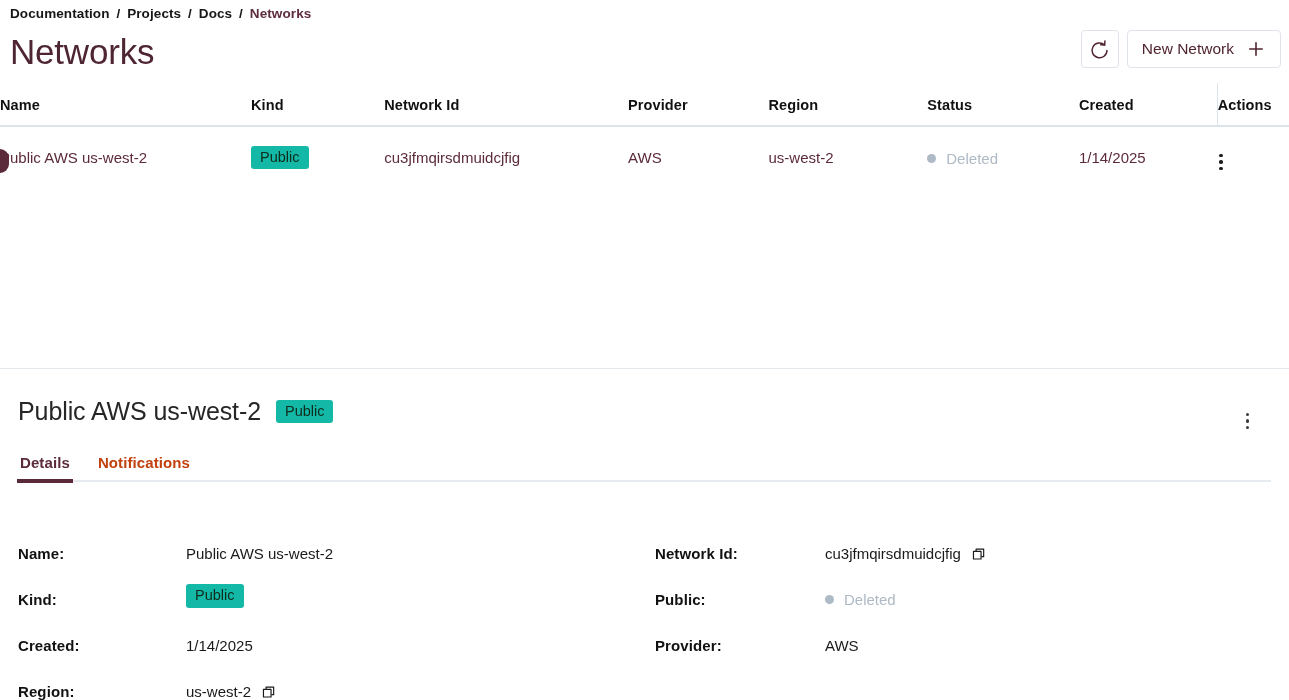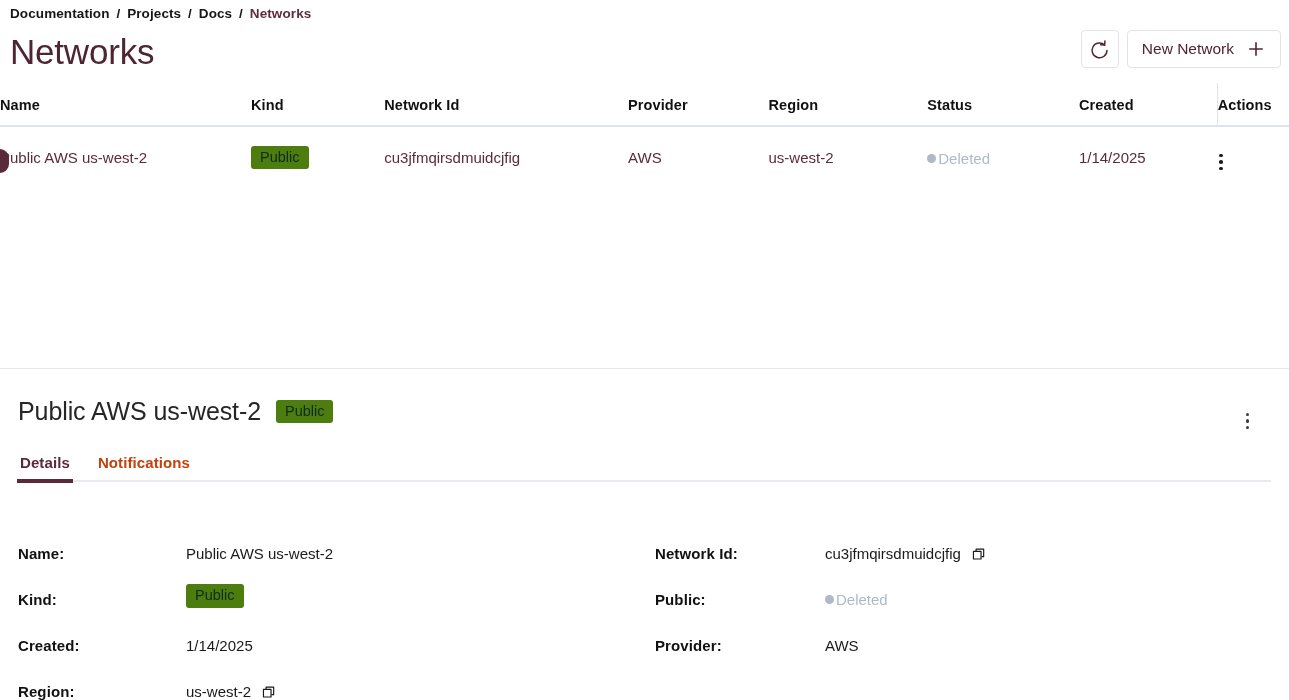--- a/index.html
+++ b/index.html
@@ -105,32 +105,32 @@
     position: absolute;
     left: 0;
     width: 9px;
     height: 24px;
     background: #5b2a3a;
     border-radius: 0 14px 14px 0;
   }
 
   .badge {
     display: inline-block;
-    background: #4d7c0f;
+    background: #14b8a6;
     color: #0f2c1c;
     font-size: 14.5px;
     padding: 3px 9px 4px 9px;
     border-radius: 3px;
     line-height: 1.15;
   }
 
   .status {
     display: inline-flex;
     align-items: center;
-    gap: 2px;
+    gap: 10px;
     color: #aebac6;
     font-size: 15px;
   }
   .status .dot {
     width: 9px; height: 9px;
     border-radius: 50%;
     background: #aebac6;
     display: inline-block;
   }
 

